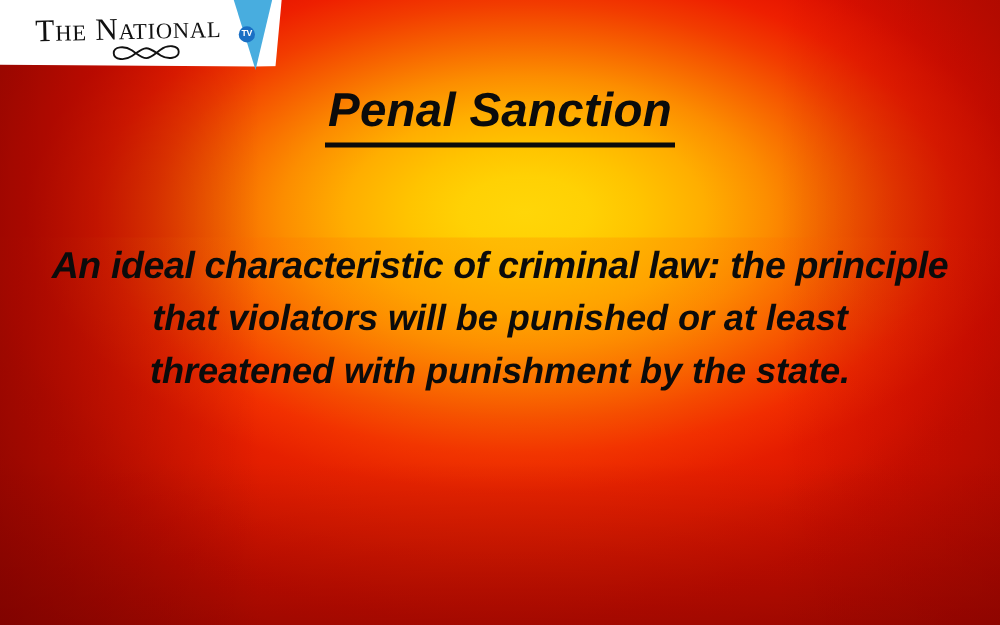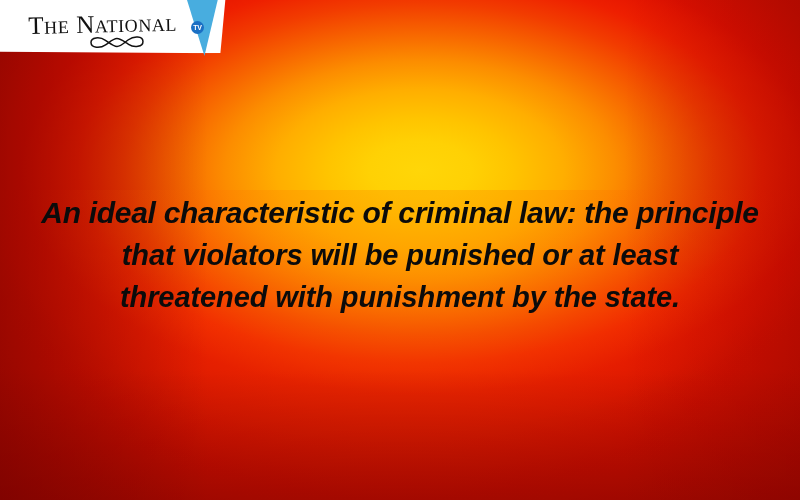--- a/index.html
+++ b/index.html
@@ -188,20 +188,23 @@
 
   <div class="logo-badge">TV</div>
 
   <svg class="logo-swash" viewBox="0 0 58 20">
     <path d="M3 9 C3 3.5, 12 3, 17.5 7 C22 10.2, 25.5 13.5, 29 13.5
              C32.5 13.5, 36 10.2, 40.5 7 C46 3, 55 3.5, 55 9
              C55 14.5, 46 15.2, 40.5 11.6 C36 8.7, 32.5 5.6, 29 5.6
              C25.5 5.6, 22 8.7, 17.5 11.6 C12 15.2, 3 14.5, 3 9 Z" fill="none" stroke="#111111" stroke-width="1.5"></path>
   </svg>
 
+  <div class="slide-title">
+    <span class="tw">Penal Sanction</span>
+  </div>
 
   <div class="slide-body">
     <span class="bline l1">An ideal characteristic of criminal law: the principle</span>
     <span class="bline l2">that violators will be punished or at least</span>
     <span class="bline l3">threatened with punishment by the state.</span>
   </div>
 
 </div>
 
 </body></html>

